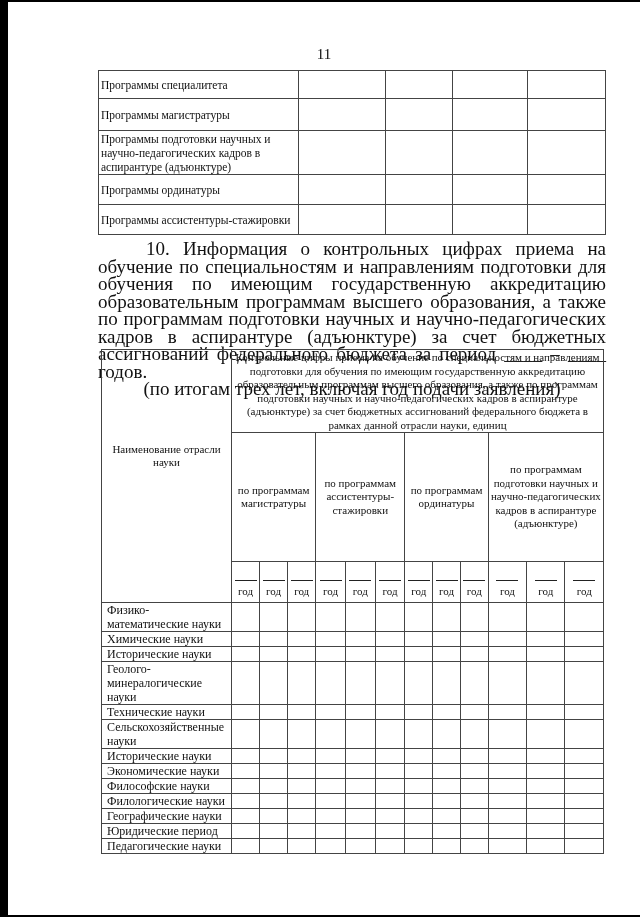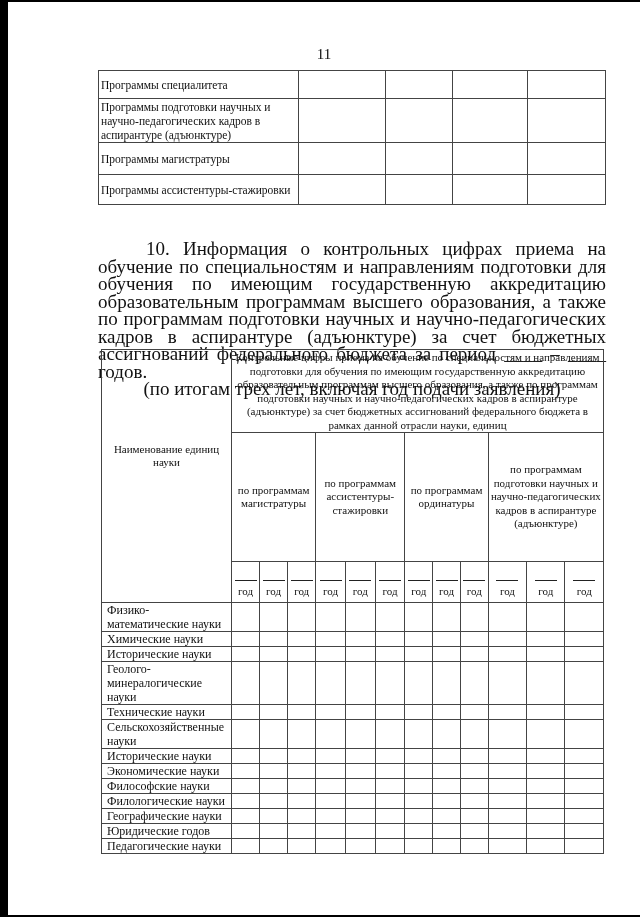--- a/index.html
+++ b/index.html
@@ -33,29 +33,36 @@
 
   <table id="t1">
     <tbody id="t1body">
         <tr style="height: 28px;">
           <td class="lbl">Программы специалитета</td>
           <td class="c1"></td>
           <td class="c2"></td>
           <td class="c3"></td>
           <td class="c4"></td>
         </tr>
+        <tr style="height: 32px;">
+          <td class="lbl">Программы магистратуры</td>
+          <td class="c1"></td>
+          <td class="c2"></td>
+          <td class="c3"></td>
+          <td class="c4"></td>
+        </tr>
         <tr style="height: 44px;">
           <td class="lbl">Программы подготовки научных и научно-педагогических кадров в аспирантуре (адъюнктуре)</td>
           <td class="c1"></td>
           <td class="c2"></td>
           <td class="c3"></td>
           <td class="c4"></td>
         </tr>
-        <tr style="height: 32px;">
-          <td class="lbl">Программы магистратуры</td>
+        <tr style="height: 30px;">
+          <td class="lbl">Программы ординатуры</td>
           <td class="c1"></td>
           <td class="c2"></td>
           <td class="c3"></td>
           <td class="c4"></td>
         </tr>
         <tr style="height: 30px;">
           <td class="lbl">Программы ассистентуры-стажировки</td>
           <td class="c1"></td>
           <td class="c2"></td>
           <td class="c3"></td>
@@ -65,21 +72,21 @@
   </table>
 
   <div class="para">
     <div class="first">10. Информация о контрольных цифрах приема на обучение по специальностям и направлениям подготовки для обучения по имеющим государственную аккредитацию образовательным программам высшего образования, а также по программам подготовки научных и научно-педагогических кадров в аспирантуре (адъюнктуре) за счет бюджетных ассигнований федерального бюджета за период ____ – ____ годов.</div>
     <div class="center">(по итогам трех лет, включая год подачи заявления)</div>
   </div>
 
   <table id="t2">
     <tbody id="t2body">
       <tr>
-        <td class="namecol" rowspan="3">Наименование единиц науки</td>
+        <td class="namecol" rowspan="3">Наименование отрасли науки</td>
         <td class="main" colspan="12">Контрольные цифры приема на обучение по специальностям и направлениям подготовки для обучения по имеющим государственную аккредитацию образовательным программам высшего образования, а также по программам подготовки научных и научно-педагогических кадров в аспирантуре (адъюнктуре) за счет бюджетных ассигнований федерального бюджета в рамках данной отрасли науки, единиц</td>
       </tr>
       <tr id="grouprow">
           <td colspan="3" class="branch" style="height: 128px;">по программам магистратуры</td>
           <td colspan="3" class="branch" style="height: 128px;">по программам ассистентуры-стажировки</td>
           <td colspan="3" class="branch" style="height: 128px;">по программам ординатуры</td>
           <td colspan="3" class="branch" style="height: 128px;">по программам подготовки научных и научно-педагогических кадров в аспирантуре (адъюнктуре)</td>
         </tr>
       <tr id="yearrow">
           <td class="yr"><span class="blank"></span><span>год</span></td>
@@ -254,21 +261,21 @@
           <td class="cell"></td>
           <td class="cell"></td>
           <td class="cell"></td>
           <td class="cell"></td>
           <td class="cell"></td>
           <td class="cell"></td>
           <td class="cell"></td>
           <td class="cell"></td>
         </tr>
         <tr>
-          <td class="rowlbl">Юридические годов</td>
+          <td class="rowlbl">Юридические период</td>
           <td class="cell"></td>
           <td class="cell"></td>
           <td class="cell"></td>
           <td class="cell"></td>
           <td class="cell"></td>
           <td class="cell"></td>
           <td class="cell"></td>
           <td class="cell"></td>
           <td class="cell"></td>
           <td class="cell"></td>

